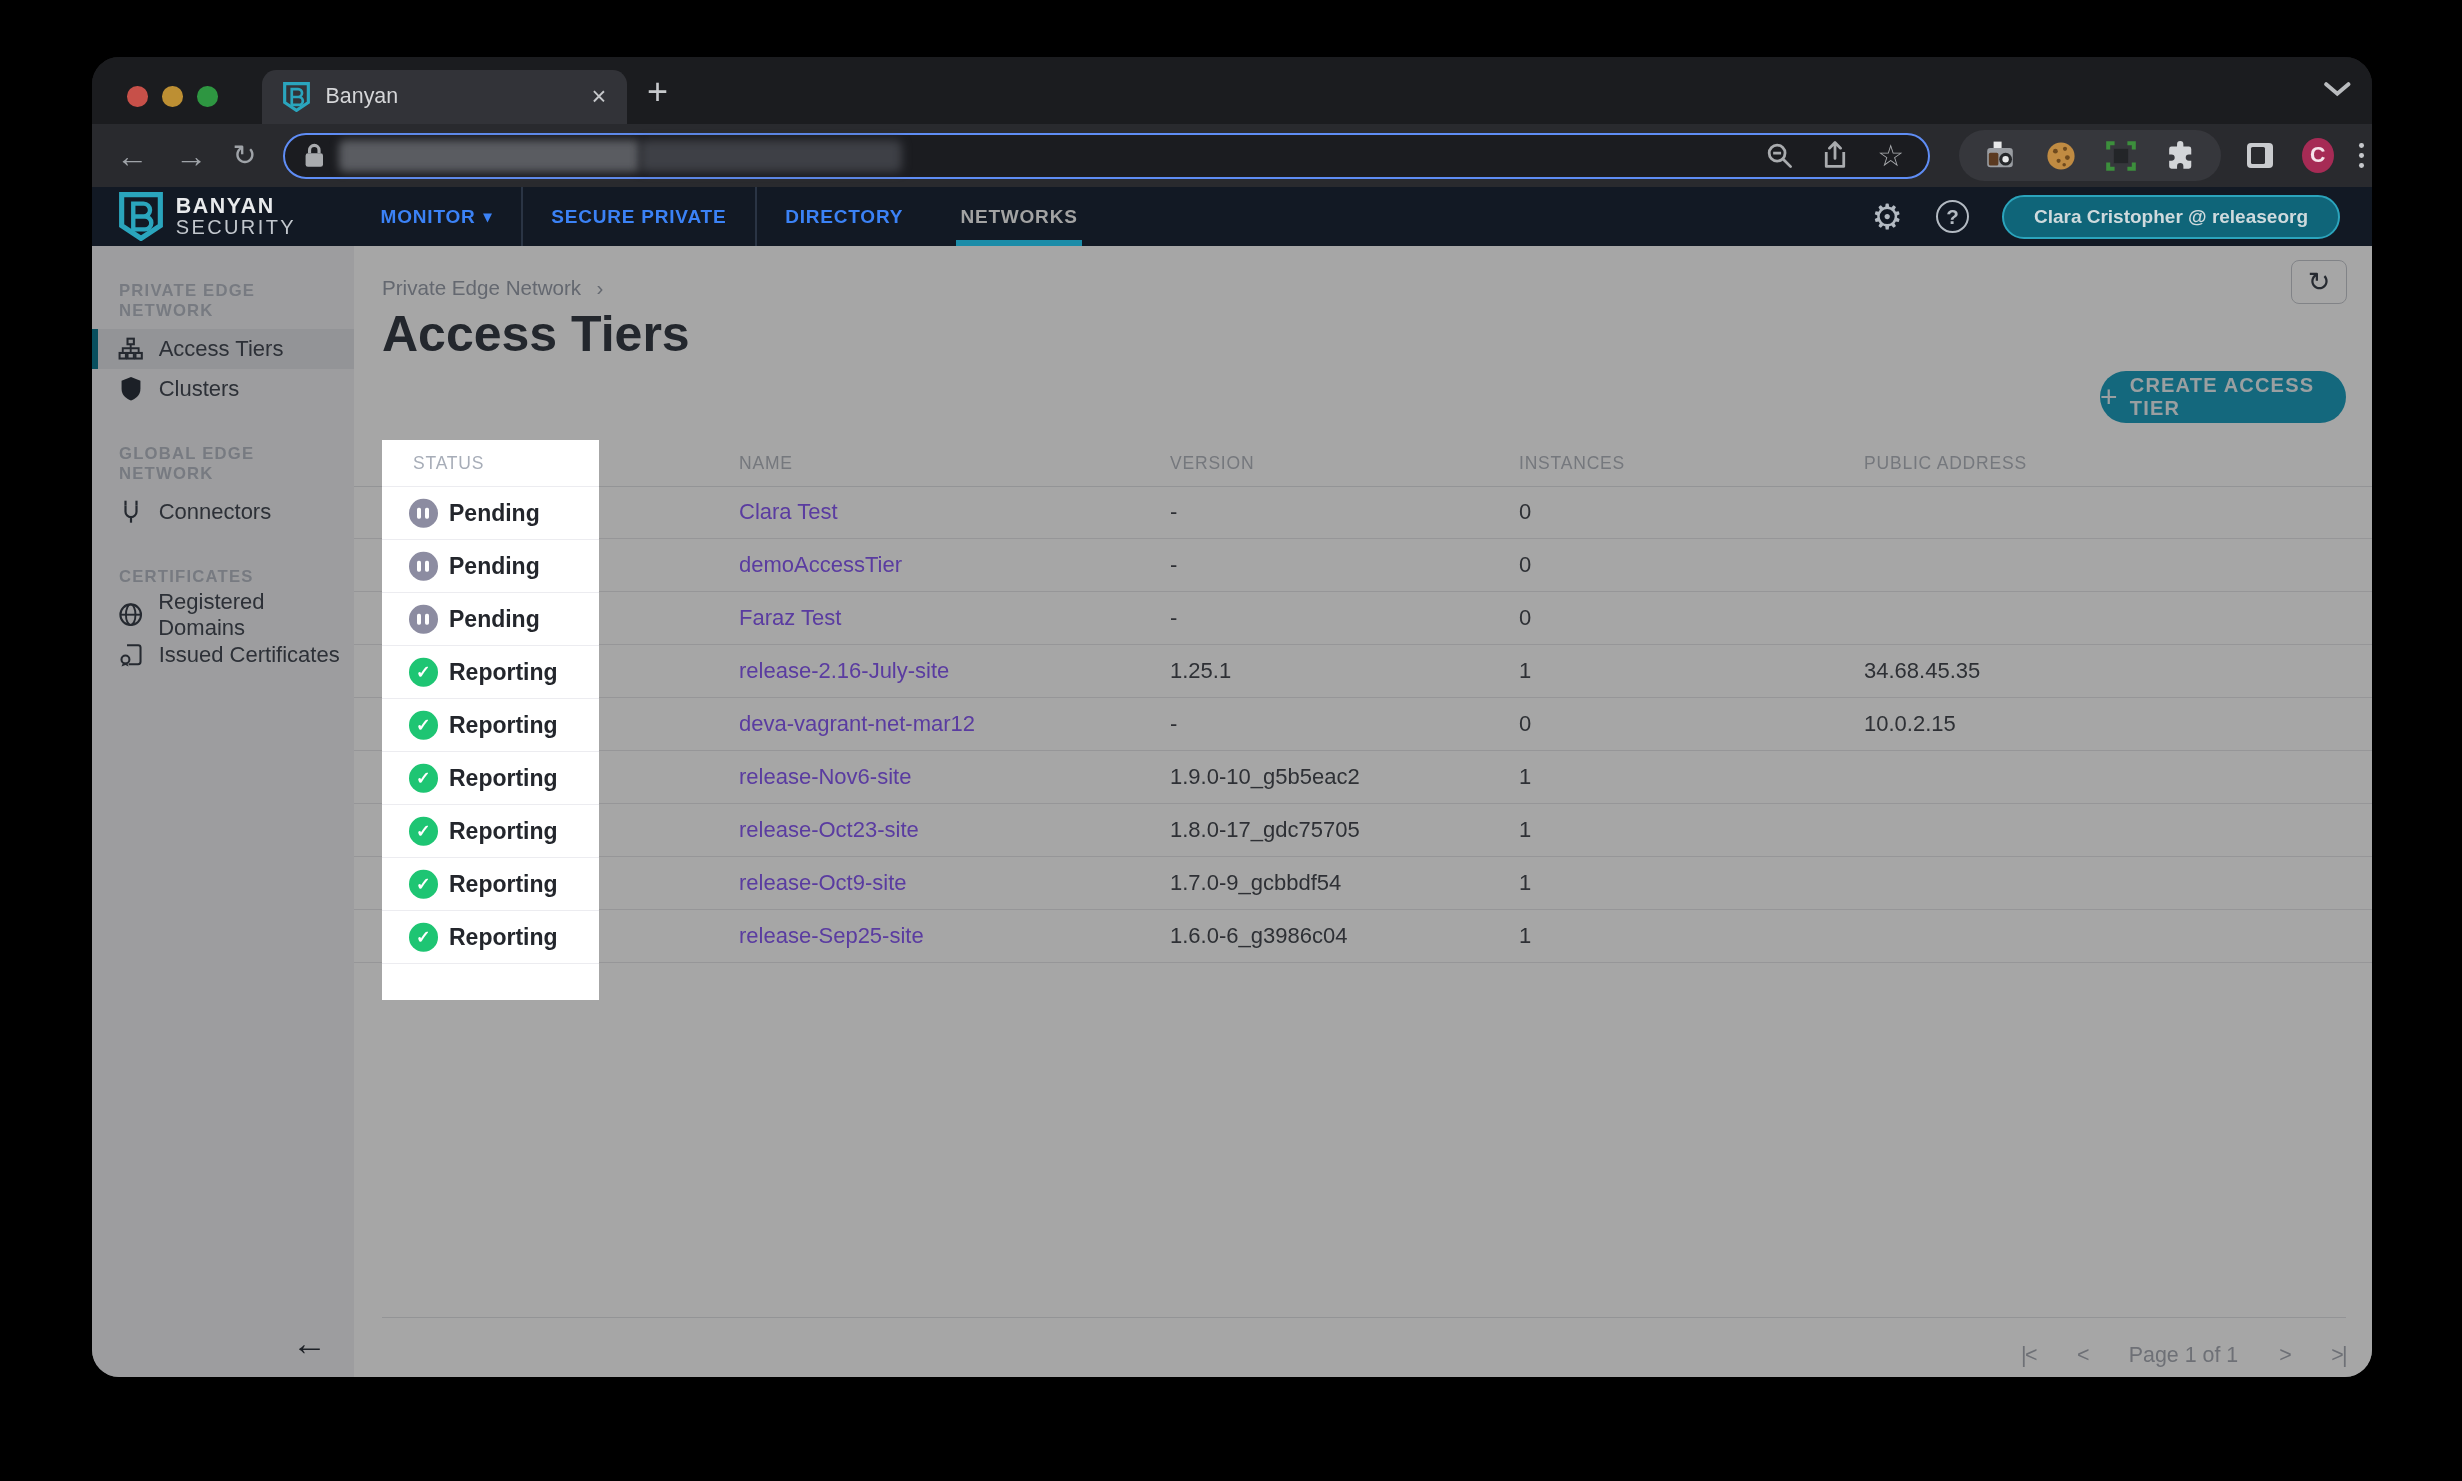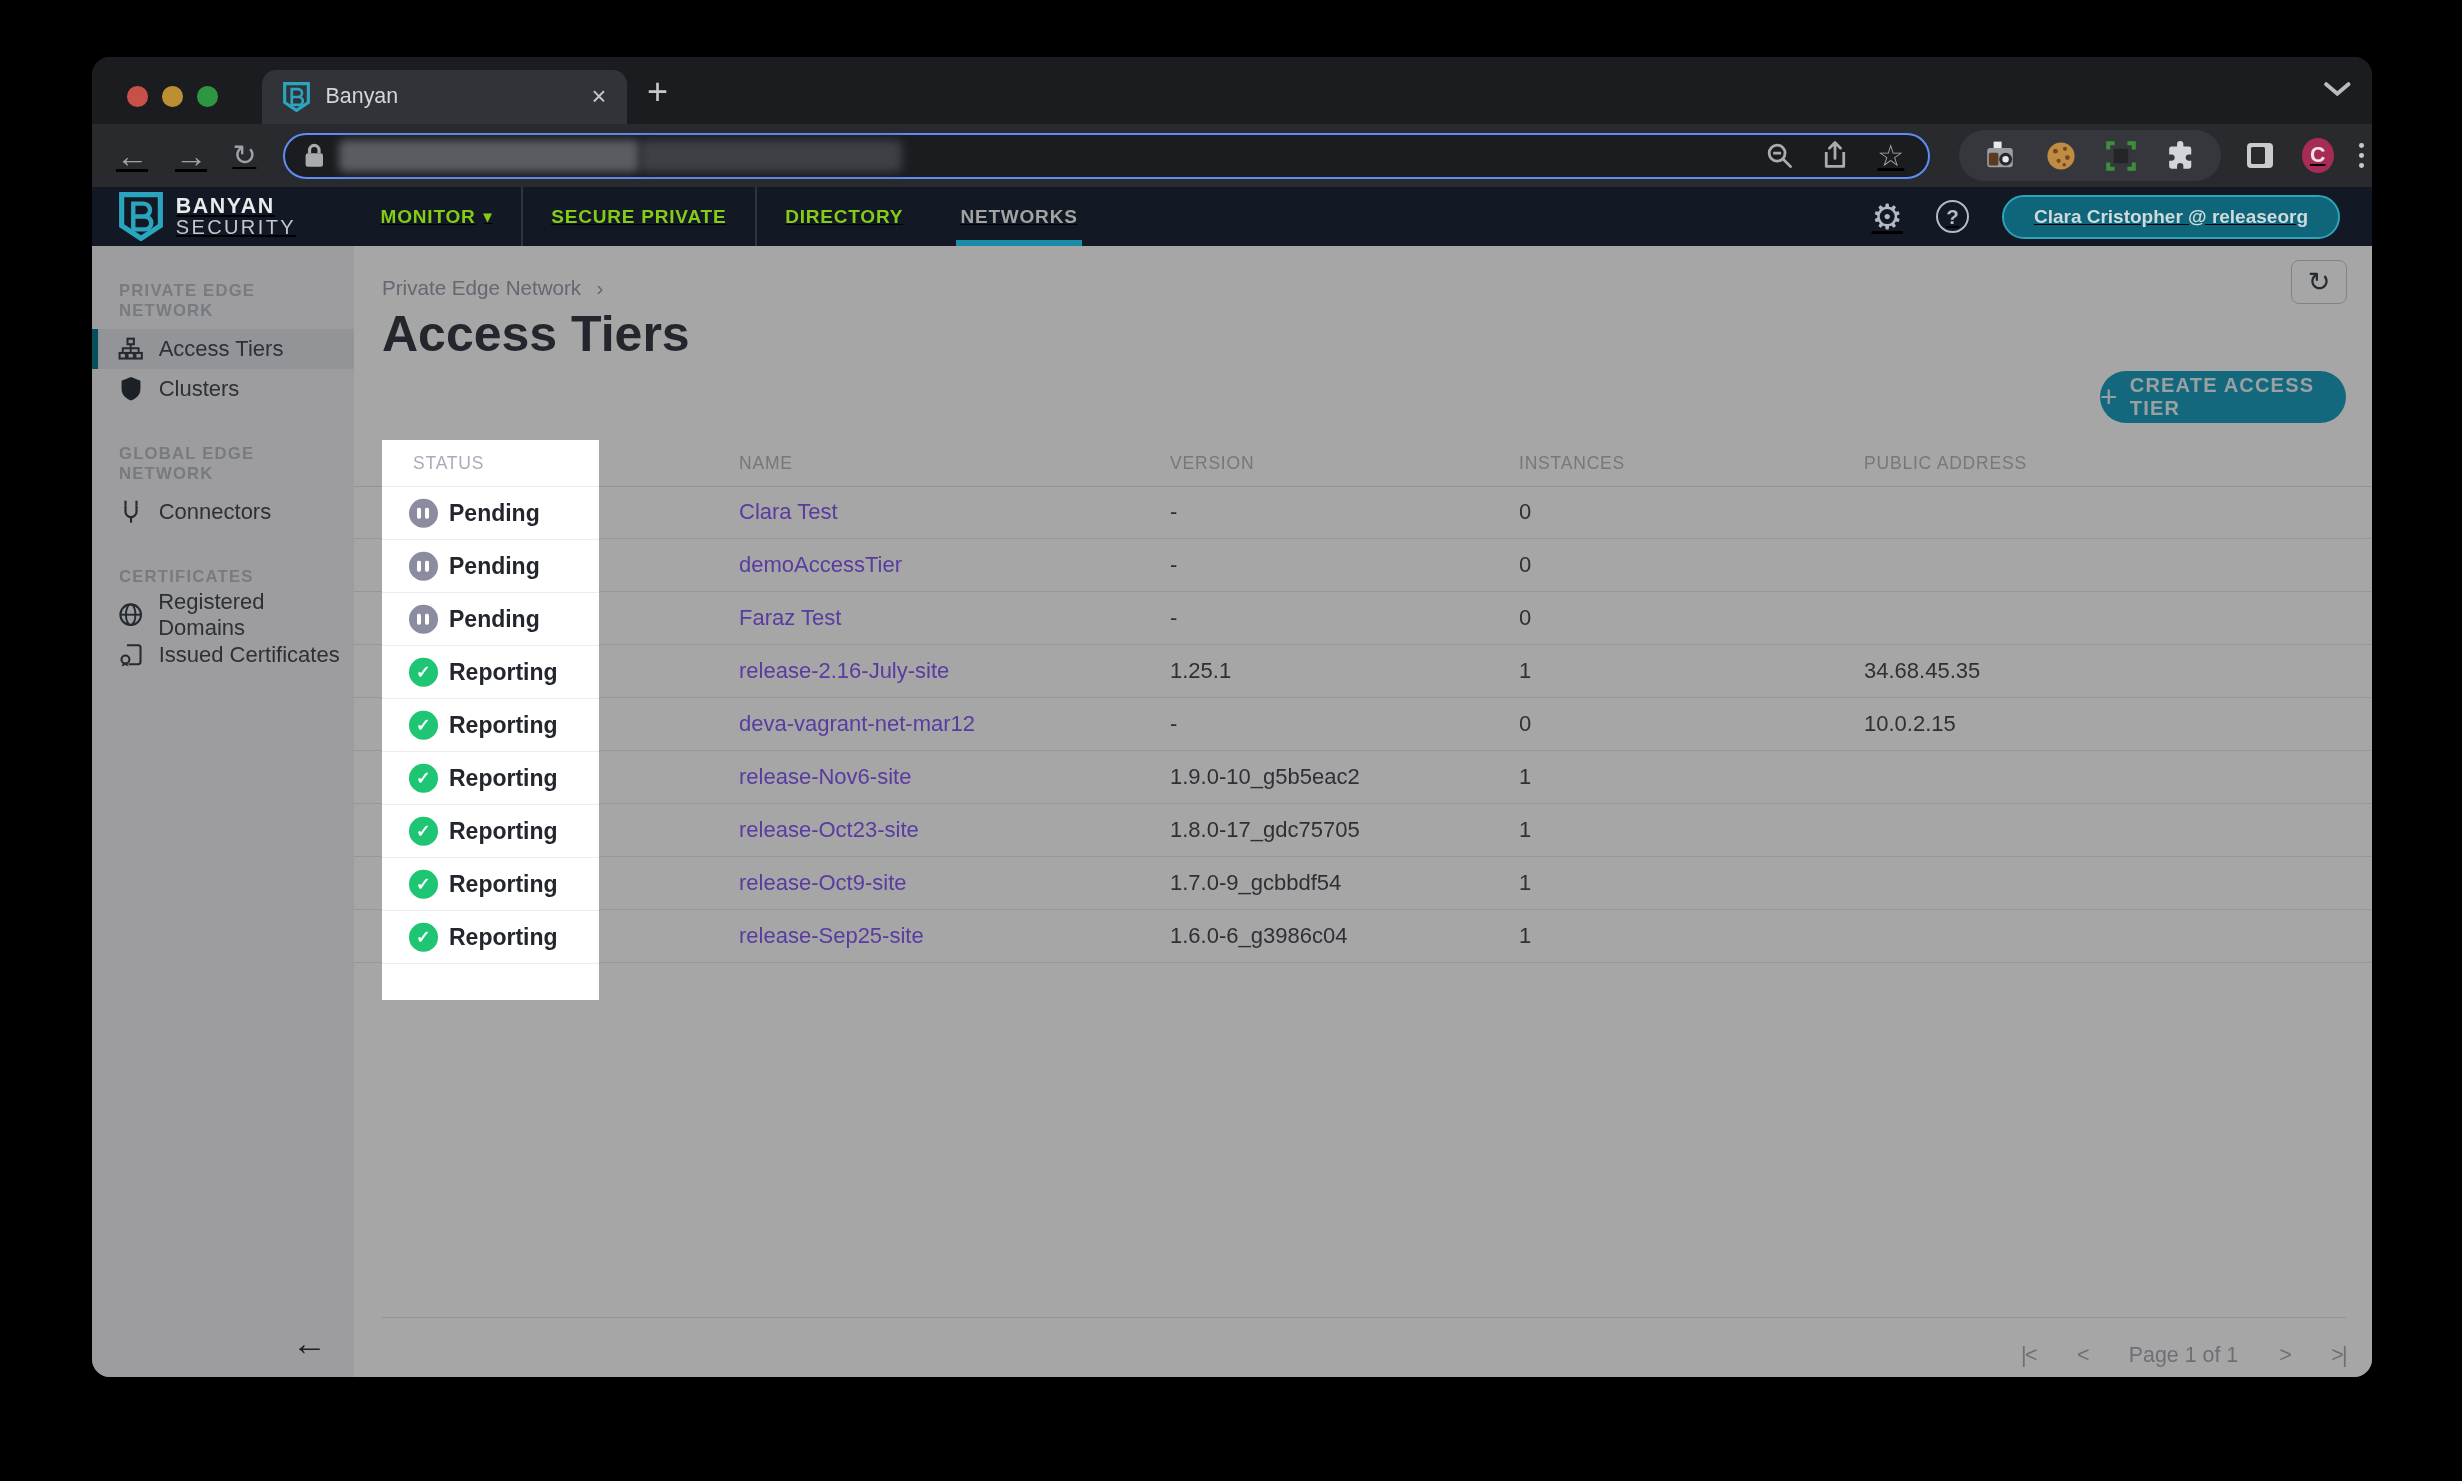--- a/index.html
+++ b/index.html
@@ -1,20 +1,20 @@
 <!DOCTYPE html>
 <html style="font-size:12.7px"><head>
 <meta charset="utf-8">
 <style>
   * { margin:0; padding:0; box-sizing:border-box; }
   html,body { background:#000; }
   .screen { position:relative; width:2462px; height:1482px; background:#000; overflow:hidden;
             font-family:"Liberation Sans", sans-serif; }
   .window { position:absolute; left:92px; top:57px; width:2280px; height:1320px;
-            border-radius:18px; overflow:hidden; background:#202124;text-decoration:underline; }
+            border-radius:27px; overflow:hidden; background:#202124; }
 
   
   .tabstrip { position:relative; height:67px; background:#1b1c1f; }
   .traffic { position:absolute; top:29px; width:20.6px; height:20.6px; border-radius:50%; }
   .t-red { left:35px; background:#c75049; } .t-yellow { left:70px; background:#bd8f33; } .t-green { left:105px; background:#2e9641; }
   .tab { position:absolute; left:170px; top:12.7px; width:365px; height:54px; background:#323338;
          border-radius:14.3px 14.3px 0 0; display:flex; align-items:center; padding:0 20.6px; }
   .tab-title { color:#d5d6d8; font-size:21.4px; margin-left:16px; flex:1; }
   .tab-close { color:#c6c8cb; font-size:25.4px; }
   .newtab { position:absolute; left:555px; top:14.3px; color:#c6c8cb; font-size:36px; font-weight:300; }
@@ -40,21 +40,21 @@
   .kebab span { width:4.8px; height:4.8px; border-radius:50%; background:#c6c8cb; }
 
   
   .appnav { position:relative; height:59px; background:#121924; display:flex; align-items:center; }
   .brand { display:flex; align-items:center; margin-left:27px; }
   .brand-text { margin-left:12.7px; line-height:1.05; }
   .brand-l1 { color:#e8eaec; font-size:21.4px; font-weight:700; letter-spacing:1.6px; }
   .brand-l2 { color:#c2c7cd; font-size:20px; letter-spacing:2.4px; }
   .navitems { display:flex; align-items:center; height:59px; margin-left:56px; }
   .navitem { position:relative; height:59px; display:flex; align-items:center; padding:0 28.6px;
-             color:#84cc16; font-size:19px; font-weight:600; letter-spacing:0.8px; }
+             color:#3b82f6; font-size:19px; font-weight:600; letter-spacing:0.8px; }
   .navitem .caret { margin-left:8px; font-size:16px; }
   .navitem.active { color:#a3a3a3; }
   .navitem.active::after { content:""; position:absolute; left:24px; right:24px; bottom:0; height:5.6px; background:#1b8ca8; }
   .navdivider { width:1.6px; height:59px; background:#2a3444; }
   .appnav-right { margin-left:auto; display:flex; align-items:center; gap:33px; margin-right:32px; }
   .gear { color:#b3bac2; font-size:35px; }
   .help { width:33px; height:33px; border-radius:50%; border:2.4px solid #b3bac2; color:#b3bac2;
           font-size:20.6px; font-weight:700; display:flex; align-items:center; justify-content:center; }
   .userpill { height:44px; border-radius:22px; background:#0f6579; border:2.4px solid #2ba4bc;
               color:#cfdadd; font-size:19px; font-weight:700; display:flex; align-items:center; padding:0 30px; }

